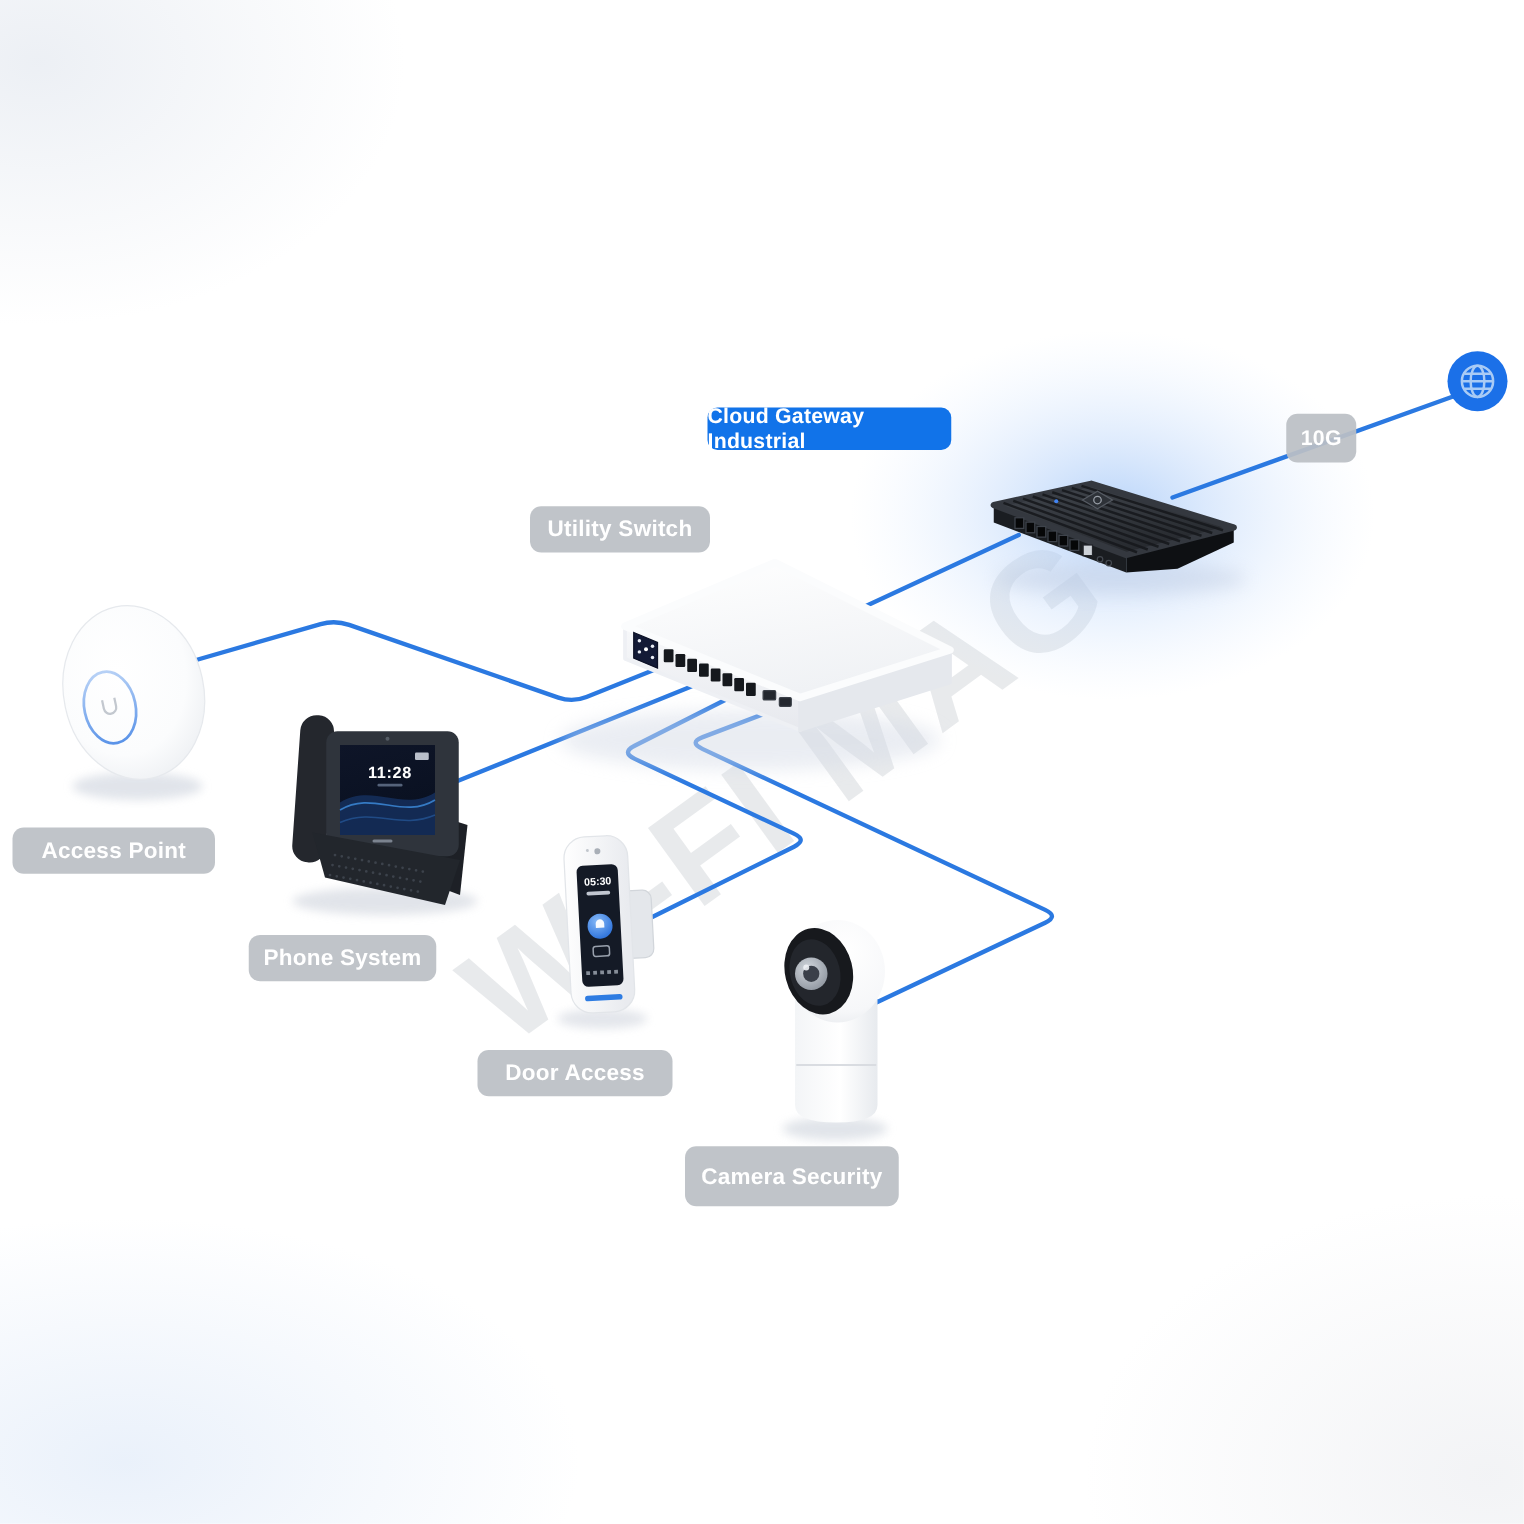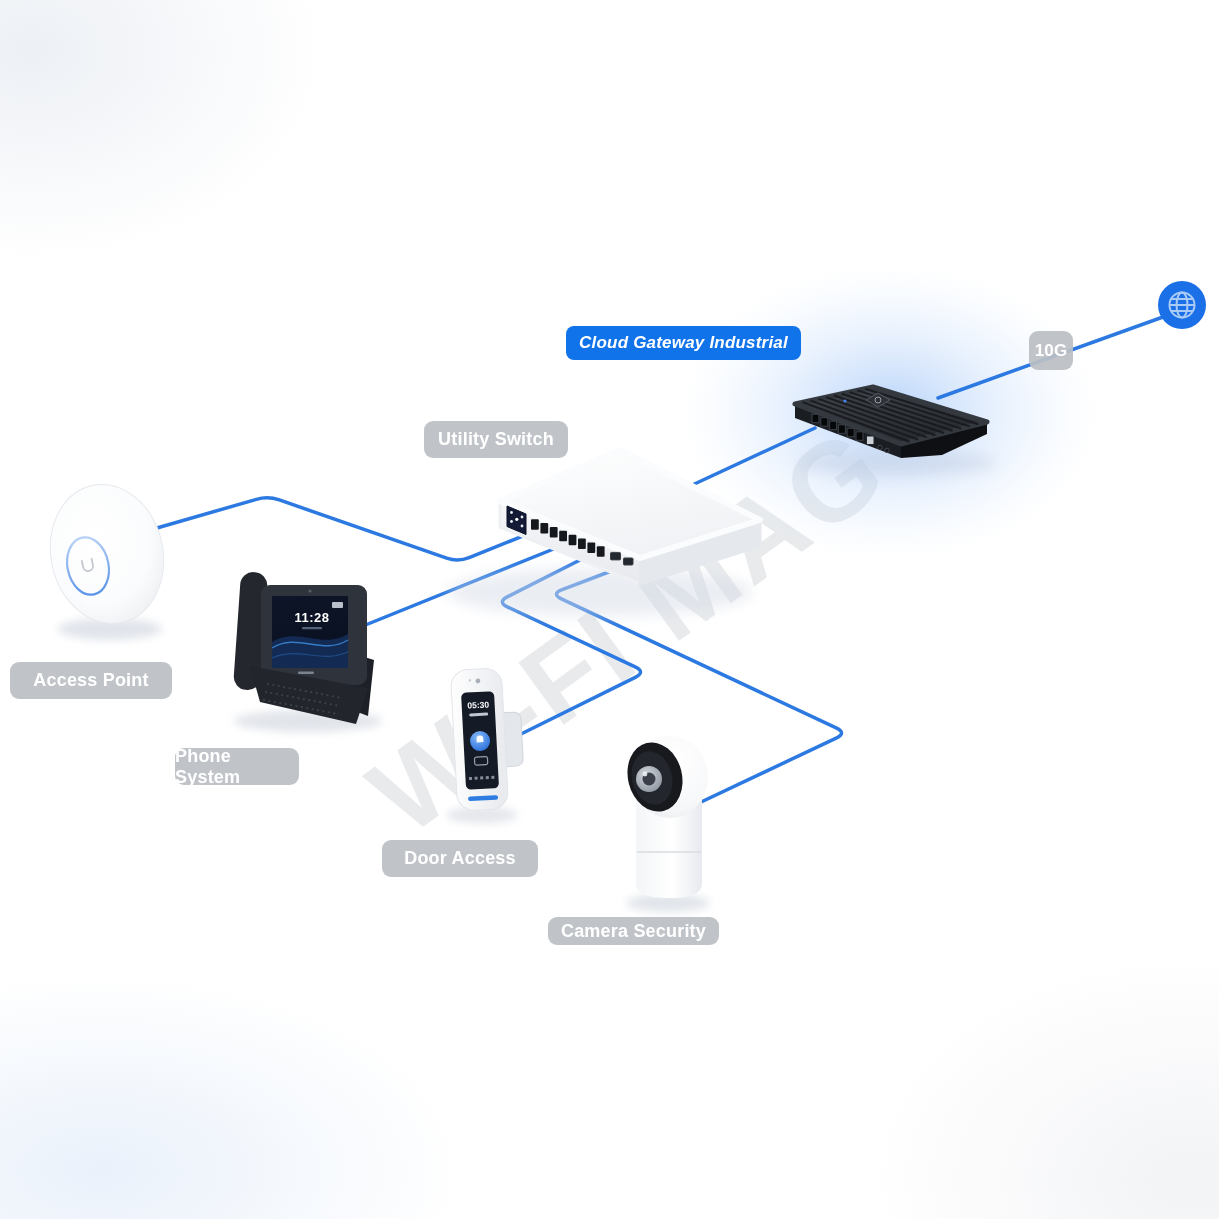--- a/index.html
+++ b/index.html
@@ -24,27 +24,27 @@
   svg.diagram{position:absolute;left:0;top:0;z-index:2;}
   svg text{font-family:"Liberation Sans",sans-serif;}
   .pill{
     position:absolute;z-index:5;display:flex;align-items:center;justify-content:center;
     color:#ffffff;font-weight:bold;font-size:18px;letter-spacing:.2px;
     background:rgba(187,191,197,.93);border-radius:9px;
   }
   .pill.blue{background:#1173e9;border-radius:8px;font-size:17px;}
   .pill.tag{font-size:17px;}
   
-  .pill.cloud-gateway{left:566px;top:326px;width:235px;height:34px;font-style:italic;}
-  .pill.utility-switch{left:424px;top:421px;width:144px;height:37px;}
-  .pill.ten-g{left:1029px;top:331px;width:44px;height:39px;}
+  .pill.cloud-gateway{left:566px;top:326px;width:195px;height:34px;}
+  .pill.utility-switch{left:424px;top:405px;width:144px;height:37px;}
+  .pill.ten-g{left:1029px;top:331px;width:56px;height:39px;}
   .pill.access-point{left:10px;top:662px;width:162px;height:37px;}
-  .pill.phone-system{left:175px;top:748px;width:124px;height:37px;}
+  .pill.phone-system{left:199px;top:748px;width:150px;height:37px;}
   .pill.door-access{left:382px;top:840px;width:156px;height:37px;}
-  .pill.camera-security{left:548px;top:917px;width:171px;height:28px;}
+  .pill.camera-security{left:548px;top:917px;width:171px;height:48px;}
 </style>
 </head>
 <body>
 
 <div class="stage">
 
   <div class="watermark">WI-FI MAG</div>
 
   <svg class="diagram" width="1219" height="1219" viewBox="0 0 1219 1219">
     <defs>

